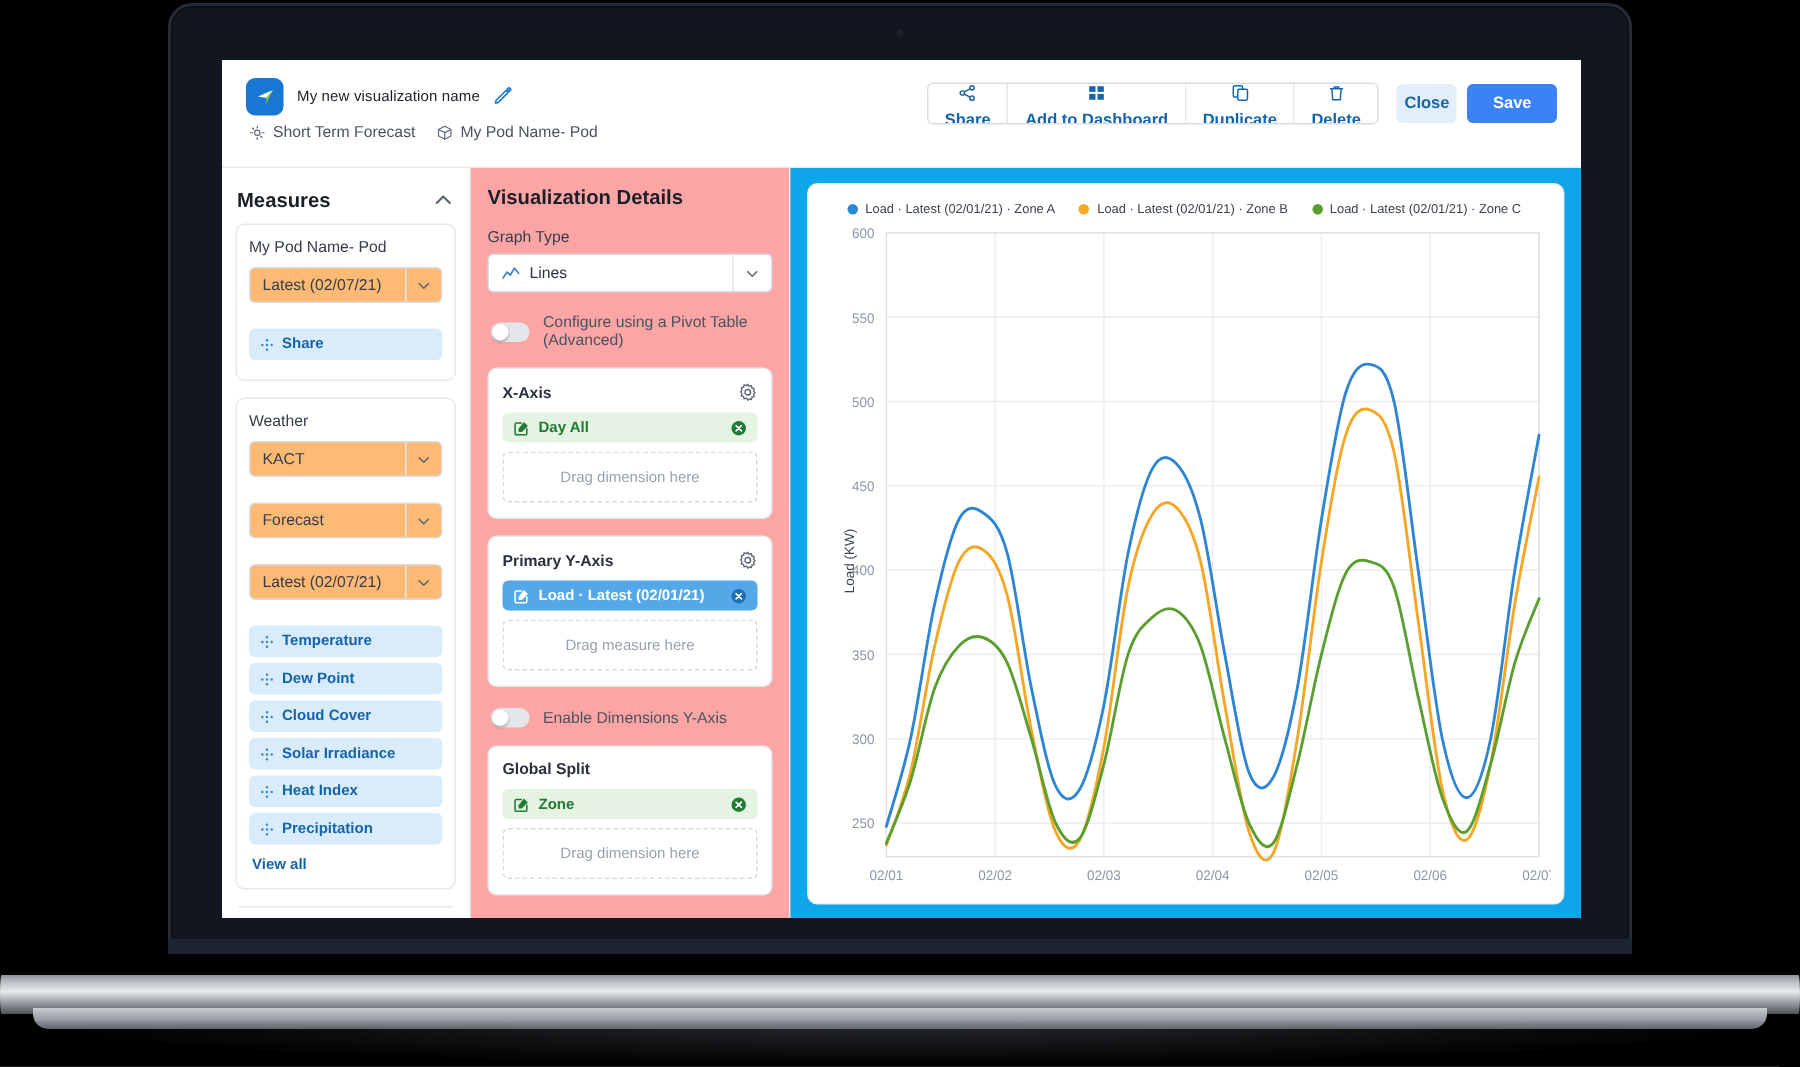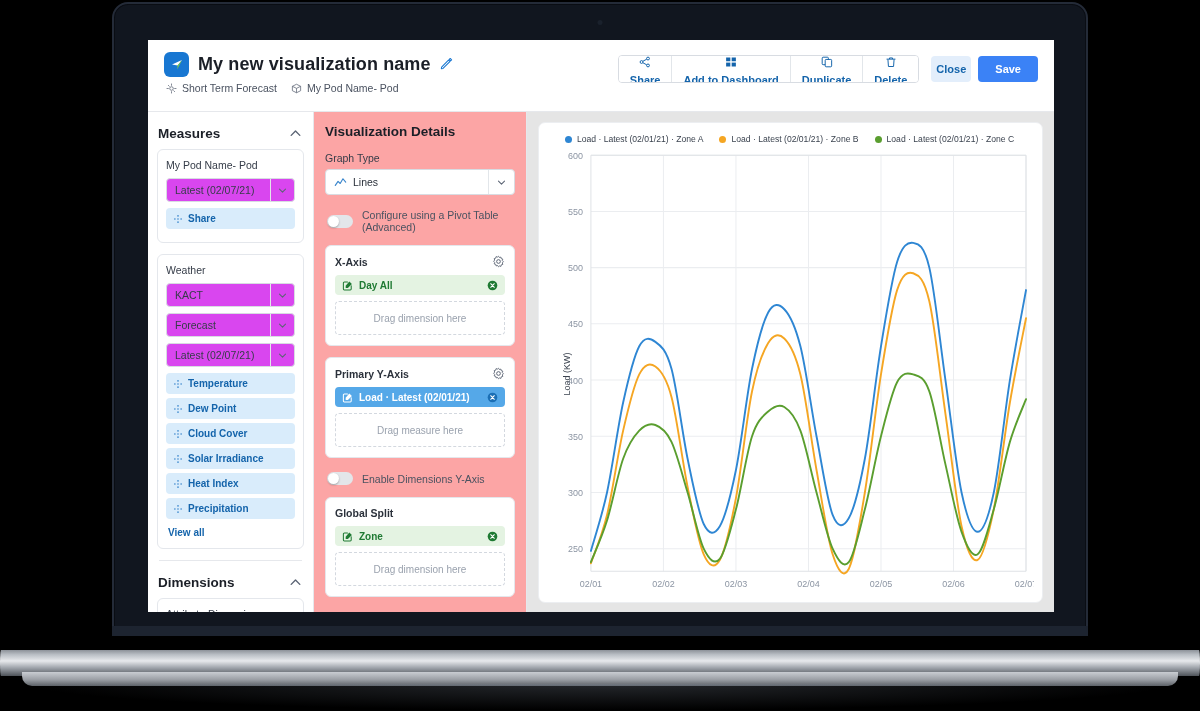--- a/index.html
+++ b/index.html
@@ -62,21 +62,21 @@
     display: flex; align-items: flex-start; padding: 12px 16px 0 10px;
     flex: 0 0 auto; position: relative;
   }
   .title-block { display: flex; flex-direction: column; gap: 5px; padding-left: 6px; }
   .title-row { display: flex; align-items: center; gap: 9px; }
   .app-logo {
     width: 25px; height: 25px; border-radius: 6px;
     background: #1877d2; display: flex; align-items: center; justify-content: center;
     flex: 0 0 auto;
   }
-  .viz-title { font-size: 18px; font-weight: bold; color: #1b1f27; letter-spacing: .1px; }
+  .viz-title { font-size: 10px; font-weight: normal; color: #1b1f27; letter-spacing: .1px; }
   .edit-pencil { cursor: pointer; display: flex; }
   .breadcrumb { display: flex; align-items: center; gap: 14px; padding-left: 2px; }
   .crumb { display: flex; align-items: center; gap: 5px; font-size: 10.5px; color: #4a5260; }
 
   .toolbar { margin-left: auto; display: flex; align-items: center; gap: 0; padding-top: 3px; }
   .btn-group { display: flex; border: 1px solid #d8dce2; border-radius: 4px; overflow: hidden; background:#fff; }
   .tb-btn {
     display: flex; align-items: center; gap: 6px;
     padding: 0 11px; height: 26px; font-size: 11px; color: #1464ab; font-weight: bold;
     background: #fff; border: none; border-right: 1px solid #e2e6ea; cursor: pointer;
@@ -109,21 +109,21 @@
   .sec-title { font-size: 13.5px; font-weight: bold; color: #1b1f27; }
   .chev { color: #5b6474; display:flex; }
   .card {
     border: 1px solid #e4e7ec; border-radius: 6px; background: #fff;
     padding: 9px 8px; margin-bottom: 11px;
   }
   .card-label { font-size: 10.5px; color: #353c48; margin-bottom: 7px; }
   .select {
     height: 24px; border: 1px solid #d8dce2; border-radius: 4px;
     display: flex; align-items: center; justify-content: space-between;
-    padding: 0 0 0 8px; font-size: 10.5px; color: #353c48; margin-bottom: 6px; background:#d946ef;
+    padding: 0 0 0 8px; font-size: 10.5px; color: #353c48; margin-bottom: 17px; background:#fdba74;
     cursor: pointer;
   }
   .select .sep { border-left: 1px solid #e2e6ea; height: 100%; display:flex; align-items:center; padding: 0 6px; color:#5b6474; }
   .pill {
     height: 21px; border-radius: 4px; background: #d9ecfb;
     display: flex; align-items: center; gap: 5px; padding: 0 7px;
     font-size: 10px; font-weight: bold; color: #1464ab; margin-bottom: 4px; cursor: pointer;
   }
   .viewall { font-size: 10px; color: #1464ab; font-weight: bold; padding: 4px 2px 1px 2px; cursor: pointer; }
   .divider { border-top: 1px solid #e6e8ec; margin: 6px 2px 12px 2px; }
@@ -177,21 +177,21 @@
   .chip.green { background: #e4f3e2; color: #1f7a33; }
   .chip.blue  { background: #55a8e8; color: #ffffff; }
   .chip .x { margin-left: auto; display: flex; }
   .dropzone {
     margin-top: 6px; height: 34px; border: 1px dashed #d3d8df; border-radius: 4px;
     display: flex; align-items: center; justify-content: center;
     font-size: 10px; color: #9aa2ae;
   }
 
   
-  .right-panel { flex: 1 1 auto; background: #e5e5e5; padding: 10px 11px 9px 11px; min-width: 0; }
+  .right-panel { flex: 1 1 auto; background: #0ea5e9; padding: 10px 11px 9px 11px; min-width: 0; }
   .chart-card {
     width: 100%; height: 100%; background: #fff; border-radius: 7px;
     border: 1px solid #eceef1; display: flex; flex-direction: column;
     padding: 10px 8px 4px 6px; overflow: hidden;
   }
   .legend { display: flex; align-items: center; justify-content: center; gap: 16px; padding: 1px 0 5px 0; }
   .legend-item { display: flex; align-items: center; gap: 5px; font-size: 8.6px; color: #3b434f; white-space: nowrap; }
   .legend-dot { width: 7px; height: 7px; border-radius: 50%; flex: 0 0 auto; }
   .plot-wrap { flex: 1 1 auto; position: relative; min-height: 0; }
   .ylab {

